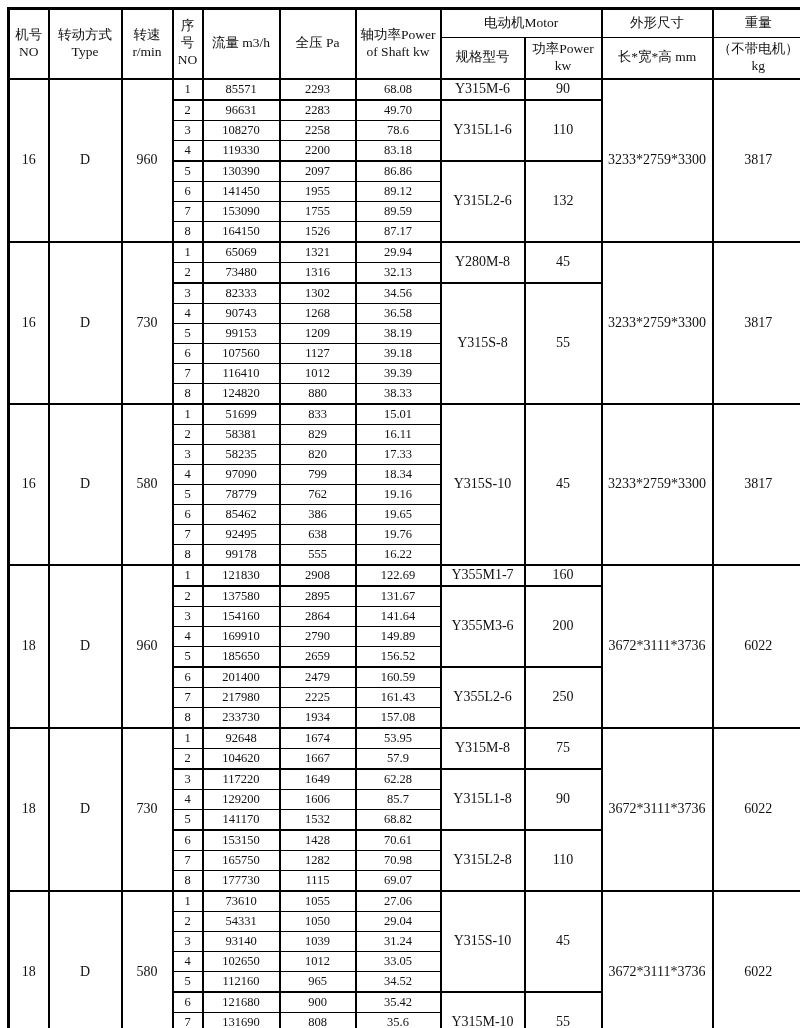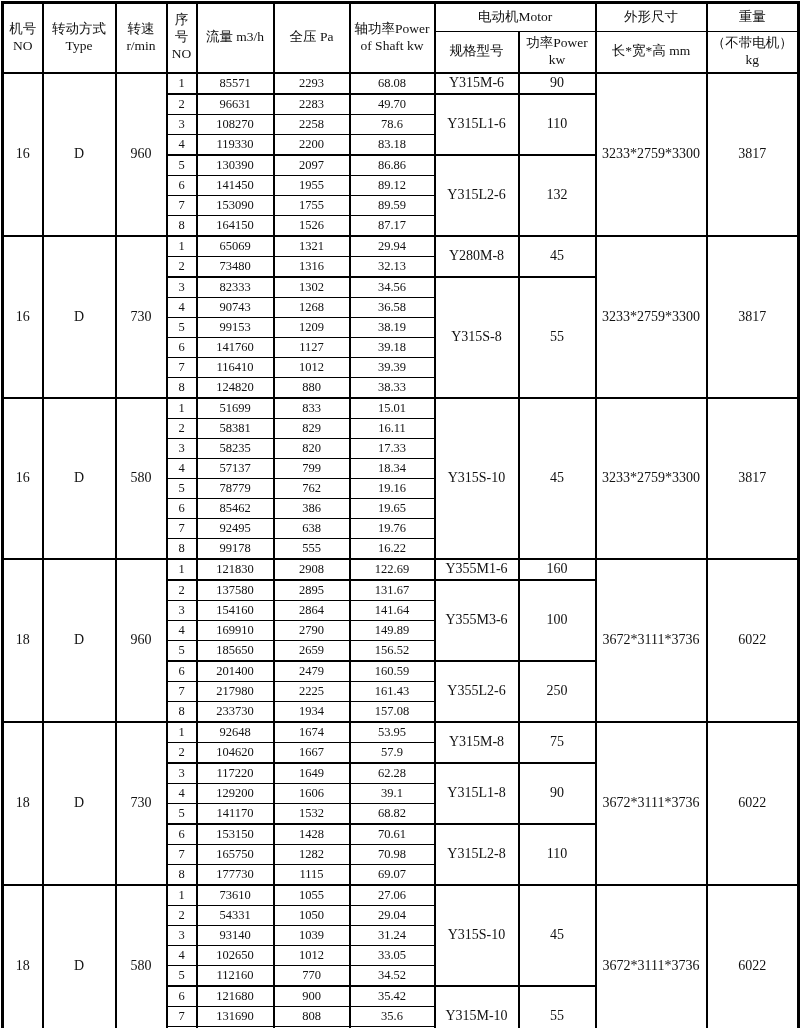--- a/index.html
+++ b/index.html
@@ -6,21 +6,21 @@
     margin: 0;
     padding: 0;
     background: #ffffff;
     width: 800px;
   }
   .sheet {
     width: 800px;
     height: 1028px;
     background: #ffffff;
     box-sizing: border-box;
-    padding: 1px;
+    padding: 7px;
     font-family: "Liberation Serif", "DejaVu Serif", serif;
     color: #111111;
   }
   table.spec {
     border-collapse: collapse;
     table-layout: fixed;
     width: 797px;
     height: 1025px;
     border: 3px solid #000;
   }
@@ -192,21 +192,21 @@
           <td>36.58</td>
         </tr>
         <tr>
           <td>5</td>
           <td>99153</td>
           <td>1209</td>
           <td>38.19</td>
         </tr>
         <tr>
           <td>6</td>
-          <td>141760</td>
+          <td>107560</td>
           <td>1127</td>
           <td>39.18</td>
         </tr>
         <tr>
           <td>7</td>
           <td>116410</td>
           <td>1012</td>
           <td>39.39</td>
         </tr>
         <tr>
@@ -235,21 +235,21 @@
           <td>16.11</td>
         </tr>
         <tr>
           <td>3</td>
           <td>58235</td>
           <td>820</td>
           <td>17.33</td>
         </tr>
         <tr>
           <td>4</td>
-          <td>57137</td>
+          <td>97090</td>
           <td>799</td>
           <td>18.34</td>
         </tr>
         <tr>
           <td>5</td>
           <td>78779</td>
           <td>762</td>
           <td>19.16</td>
         </tr>
         <tr>
@@ -271,32 +271,32 @@
           <td>16.22</td>
         </tr>
         <tr class="block-start">
           <td rowspan="8" class="merged">18</td>
           <td rowspan="8" class="merged">D</td>
           <td rowspan="8" class="merged">960</td>
           <td>1</td>
           <td>121830</td>
           <td>2908</td>
           <td>122.69</td>
-          <td class="merged">Y355M1-6</td>
+          <td class="merged">Y355M1-7</td>
           <td class="merged">160</td>
           <td rowspan="8" class="merged">3672*3111*3736</td>
           <td rowspan="8" class="merged">6022</td>
         </tr>
         <tr class="group-start">
           <td>2</td>
           <td>137580</td>
           <td>2895</td>
           <td>131.67</td>
           <td rowspan="4" class="merged">Y355M3-6</td>
-          <td rowspan="4" class="merged">100</td>
+          <td rowspan="4" class="merged">200</td>
         </tr>
         <tr>
           <td>3</td>
           <td>154160</td>
           <td>2864</td>
           <td>141.64</td>
         </tr>
         <tr>
           <td>4</td>
           <td>169910</td>
@@ -353,21 +353,21 @@
           <td>117220</td>
           <td>1649</td>
           <td>62.28</td>
           <td rowspan="3" class="merged">Y315L1-8</td>
           <td rowspan="3" class="merged">90</td>
         </tr>
         <tr>
           <td>4</td>
           <td>129200</td>
           <td>1606</td>
-          <td>39.1</td>
+          <td>85.7</td>
         </tr>
         <tr>
           <td>5</td>
           <td>141170</td>
           <td>1532</td>
           <td>68.82</td>
         </tr>
         <tr class="group-start">
           <td>6</td>
           <td>153150</td>
@@ -415,21 +415,21 @@
         </tr>
         <tr>
           <td>4</td>
           <td>102650</td>
           <td>1012</td>
           <td>33.05</td>
         </tr>
         <tr>
           <td>5</td>
           <td>112160</td>
-          <td>770</td>
+          <td>965</td>
           <td>34.52</td>
         </tr>
         <tr class="group-start">
           <td>6</td>
           <td>121680</td>
           <td>900</td>
           <td>35.42</td>
           <td rowspan="3" class="merged">Y315M-10</td>
           <td rowspan="3" class="merged">55</td>
         </tr>

